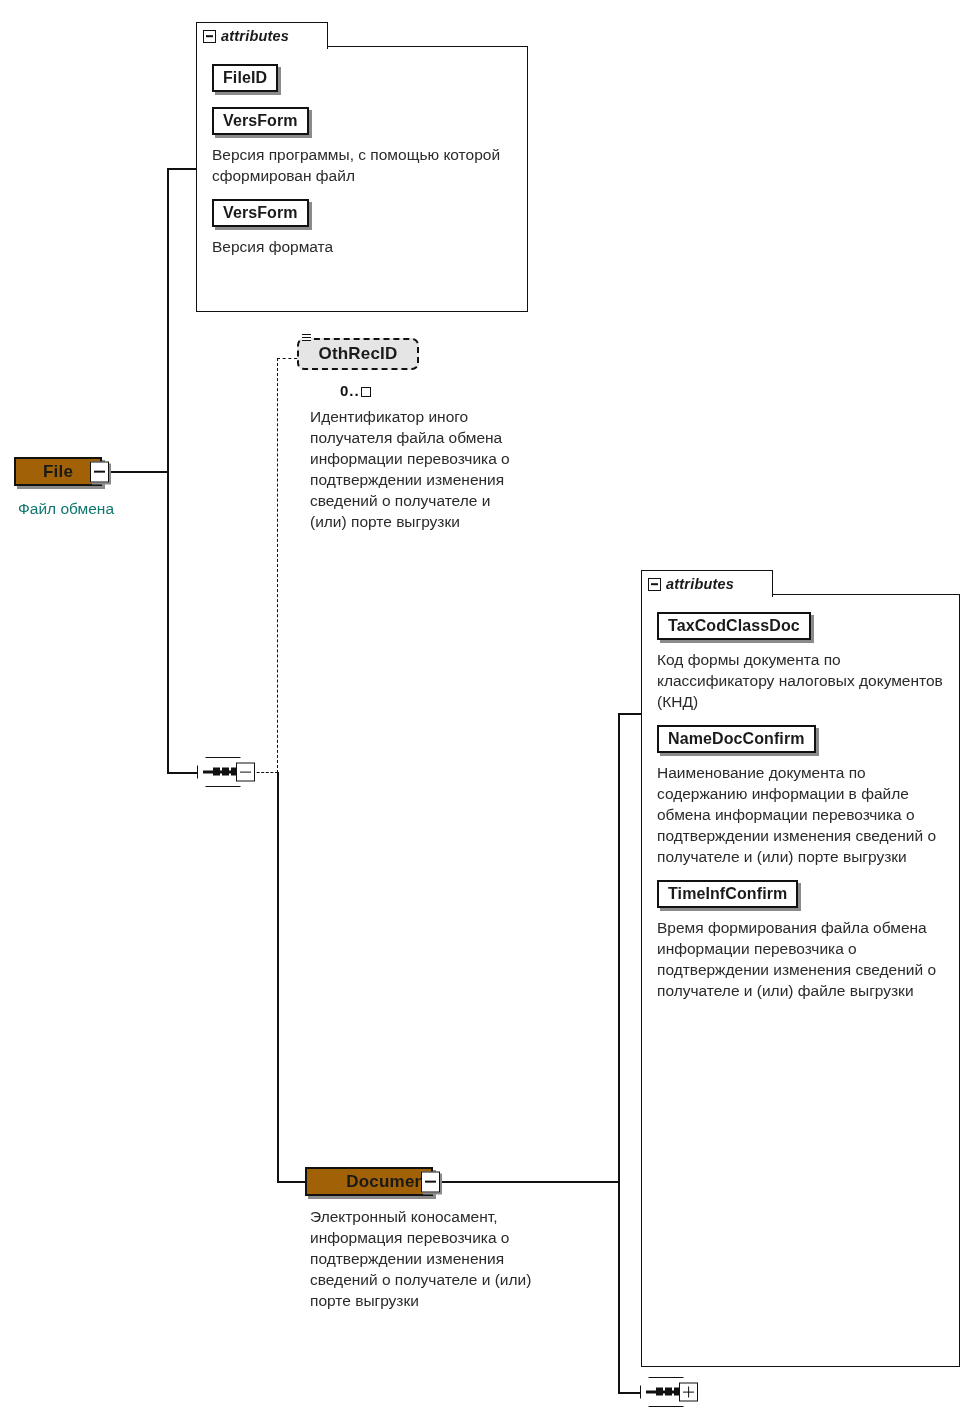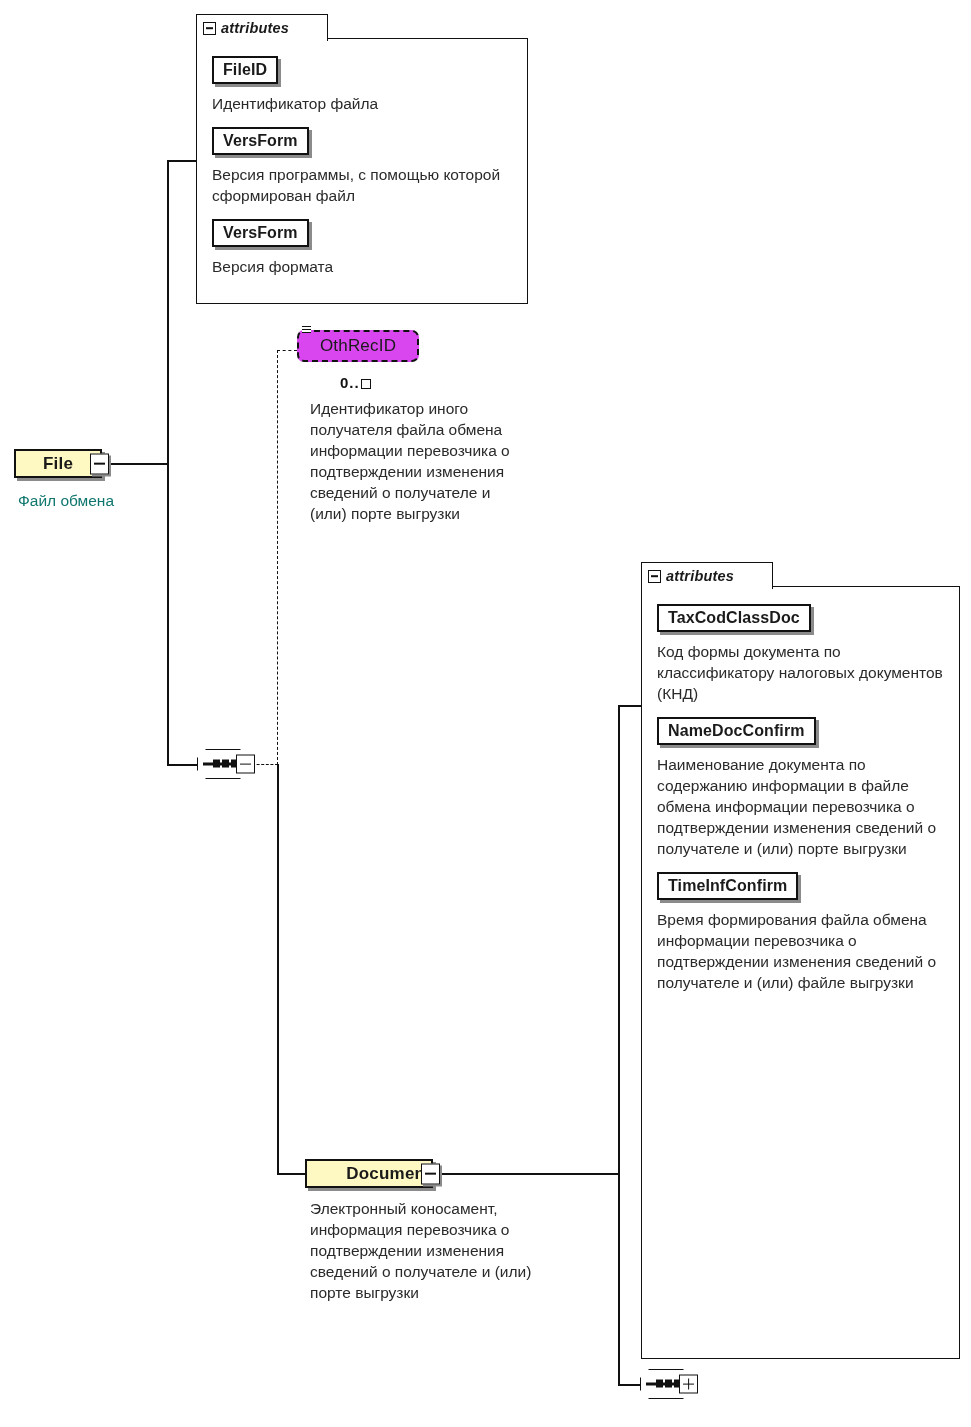--- a/index.html
+++ b/index.html
@@ -2,21 +2,21 @@
 <html><head>
 <meta charset="utf-8">
 <style>
   html,body{margin:0;padding:0;background:#ffffff;}
   body{
     width:971px;height:1427px;position:relative;overflow:hidden;
     font-family:"Liberation Sans","DejaVu Sans",sans-serif;
     color:#1a1a1a;
     -webkit-font-smoothing:antialiased;
   }
-  .canvas{position:absolute;left:0;top:0;width:971px;height:1095px;}
+  .canvas{position:absolute;left:0;top:8px;width:971px;height:1095px;}
 
   
   .abs{position:absolute;}
 
   
   .attrbox{position:absolute;box-sizing:border-box;}
   .attrbox .tab{
     position:absolute;left:0;top:0;height:26px;
     border:1.6px solid #111;border-bottom:none;background:#fff;
     display:flex;align-items:center;padding:0 10px 0 6px;
@@ -57,44 +57,44 @@
   .chip-wrap{margin-top:6px;}
 
   
   .desc{
     font-size:15.5px;line-height:21px;color:#2a2a2a;
     margin:0 0 13px 0;max-width:300px;
   }
 
   
   .node{
-    position:absolute;border:2px solid #111;background:#fef9c3;
+    position:absolute;border:2px solid #111;background:#a16207;
     box-shadow:3px 3px 0 0 #8b8b8b;
     display:flex;align-items:center;justify-content:center;
     font-weight:bold;font-size:17px;letter-spacing:.2px;
     box-sizing:border-box;
   }
   .node .exp{
     position:absolute;right:-9px;top:50%;transform:translateY(-50%);
     width:17px;height:19px;border:1.7px solid #111;background:#fff;
     box-shadow:2px 2px 0 0 #8b8b8b;
   }
   .node .exp::before{
     content:"";position:absolute;left:3px;right:3px;top:50%;height:1.7px;
     background:#111;transform:translateY(-50%);
   }
   .node-label{
     position:absolute;font-size:15.5px;line-height:21px;color:#0f766e;
   }
 
   
   .dashnode{
-    position:absolute;border:2px dashed #111;border-radius:7px;background:#d946ef;
+    position:absolute;border:2px dashed #111;border-radius:7px;background:#e5e5e5;
     display:flex;align-items:center;justify-content:center;
-    font-weight:normal;font-size:17px;letter-spacing:.2px;box-sizing:border-box;
+    font-weight:bold;font-size:17px;letter-spacing:.2px;box-sizing:border-box;
   }
   .dashnode .shadow{
     position:absolute;left:5px;right:-5px;top:5px;bottom:-5px;
     border:2px dashed #8b8b8b;border-radius:7px;z-index:-1;
   }
   .dashnode .attrmark{
     position:absolute;left:3px;top:-6px;width:9px;height:7px;
     background:repeating-linear-gradient(to bottom,#111 0 1.4px,#fff 1.4px 2.8px);
   }
   .card{
@@ -177,21 +177,20 @@
   <div class="attrbox" style="left:196px;top:14px;width:332px;height:290px;">
     <div class="tab" style="width:114px;">
       <span class="sq"></span>
       <span class="lbl">attributes</span>
     </div>
     <div class="body"></div>
     <div class="tabmask" style="width:112px;"></div>
     <div class="inner">
       <div class="chip-wrap">
         <div class="chip">FileID</div>
-        <p class="desc">Идентификатор файла</p>
       </div>
       <div class="chip-wrap">
         <div class="chip">VersForm</div>
         <p class="desc">Версия программы, с помощью которой сформирован файл</p>
       </div>
       <div class="chip-wrap">
         <div class="chip">VersForm</div>
         <p class="desc">Версия формата</p>
       </div>
     </div>

